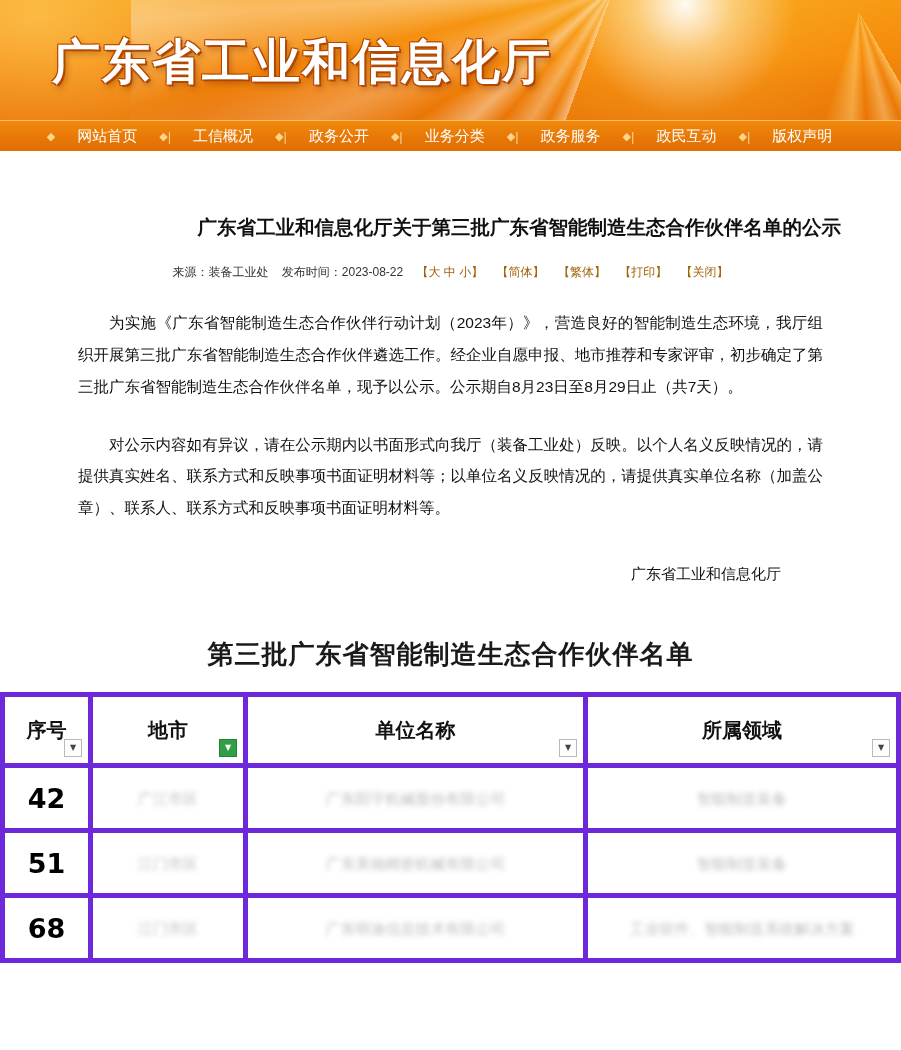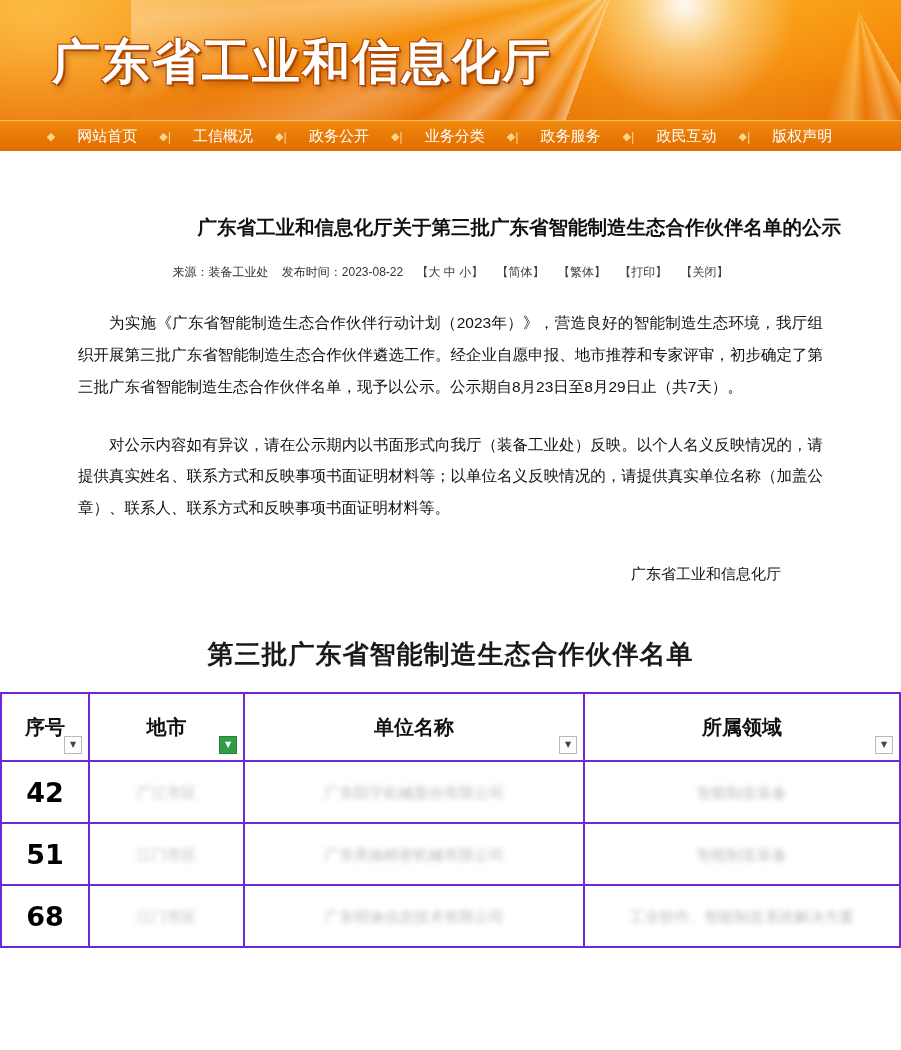--- a/index.html
+++ b/index.html
@@ -116,21 +116,21 @@
   .meta{
     text-align:center;
     font-size:12px;
     color:#333;
     margin-top:22px;
   }
   .meta span{white-space:nowrap;}
   .meta .label{color:#333;}
   .meta .val{color:#333;}
   .meta .grp{margin:0 5px;}
-  .meta a{color:#404040;text-decoration:none;cursor:pointer;}
+  .meta a{color:#a16207;text-decoration:none;cursor:pointer;}
 
   .para{
     font-size:15.5px;
     line-height:2.05;
     color:#111;
     margin:26px 78px 0 78px;
     text-align:justify;
     text-indent:2em;
   }
   .para.attach{margin-top:46px;}
@@ -151,21 +151,21 @@
     color:#1a1a1a;
     margin:48px 0 20px 0;
     letter-spacing:1px;
   }
   table.list{
     width:901px;
     border-collapse:collapse;
     table-layout:fixed;
   }
   table.list th, table.list td{
-    border:2px solid #6d28d9;
+    border:5px solid #6d28d9;
     text-align:center;
     vertical-align:middle;
   }
   table.list th{
     height:64px;
     font-family:"DejaVu Serif","Liberation Serif",serif;
     font-weight:bold;
     font-size:20px;
     color:#111;
     position:relative;

